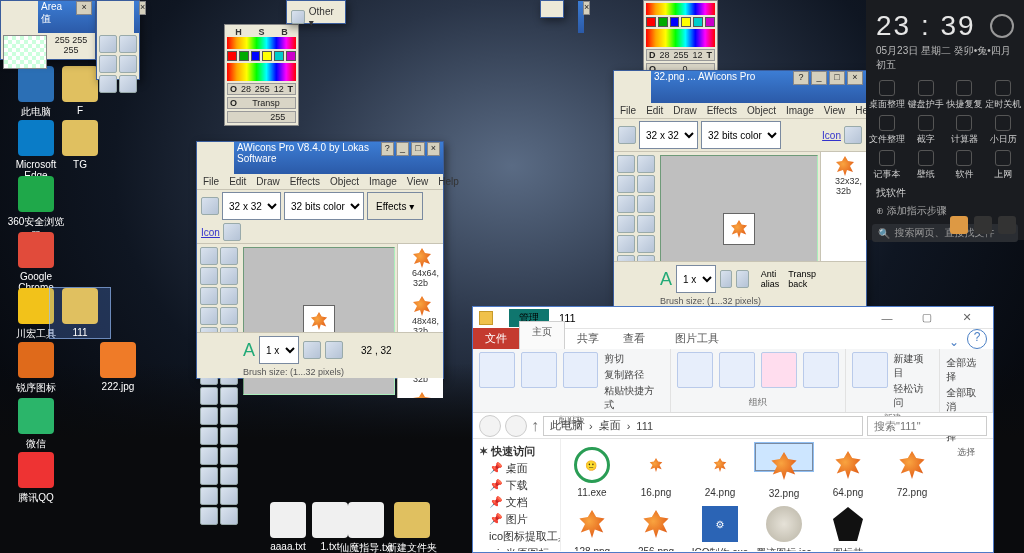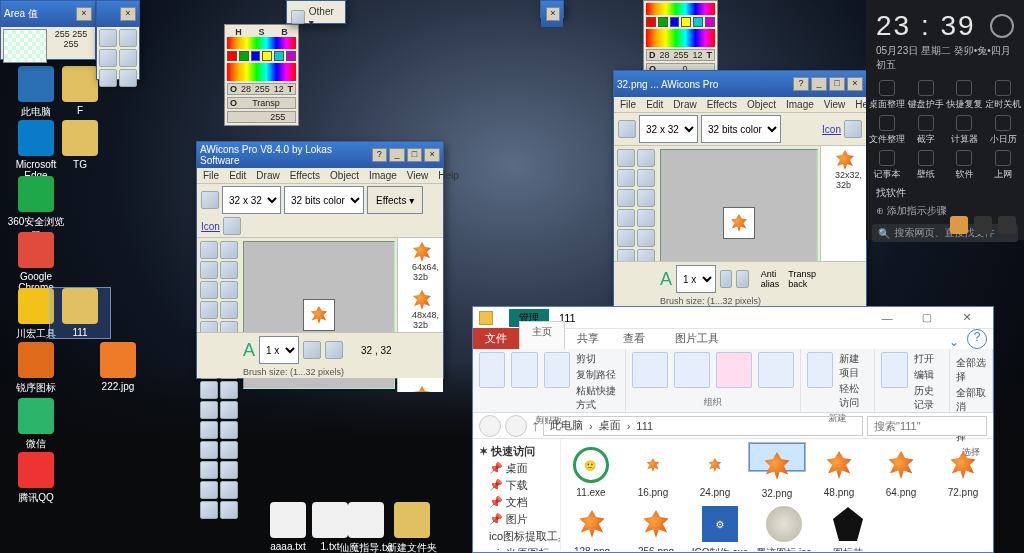--- a/index.html
+++ b/index.html
@@ -5,21 +5,21 @@
   * { box-sizing: border-box; margin: 0; padding: 0; font-family: "Microsoft YaHei", Arial, sans-serif; }
   body { width: 1024px; height: 553px; overflow: hidden; position: relative; background: #000; }
   .desktop-bg { position: absolute; inset: 0; background: radial-gradient(ellipse at 50% 30%, #5a6b84 0%, #2a3548 30%, #0f1622 55%, #070a10 80%); }
   .horizon { position: absolute; left:0; right:0; bottom:0; height:190px; background: linear-gradient(180deg, rgba(10,12,16,0) 0%, #0a0b0d 40%); }
   
   .dicon { position:absolute; width:60px; text-align:center; color:#fff; font-size:10px; }
   .dicon .dglyph { width:36px; height:36px; margin:0 auto 3px; border-radius:4px; display:flex; align-items:center; justify-content:center; font-size:22px; }
   .dicon.selected { background:rgba(100,150,255,.25); outline:1px solid rgba(150,190,255,.7); }
   
   .win { position:absolute; background:#ece9d8; border:1px solid #3a5d9c; box-shadow:2px 3px 8px rgba(0,0,0,.45); }
-  .titlebar { height:26px; background: linear-gradient(180deg,#3c7dd4,#2b5aa8); color:#fff; font-size:10px; display:flex; align-items:center; padding:0 3px; }
+  .titlebar { height:32px; background: linear-gradient(180deg,#3c7dd4,#2b5aa8); color:#fff; font-size:10px; display:flex; padding:0 3px;margin-left:37px; }
   .titlebar .tspacer{flex:1;}
   .tb-btn { width:16px; height:14px; background:#d5d0bd; border:1px solid #888; margin-left:2px; color:#222; font-size:9px; line-height:11px; text-align:center; }
   .menubar { height:16px; background:#ece9d8; border-bottom:1px solid #c8c4b4; font-size:10px; color:#333; display:flex; gap:10px; padding:0 6px; align-items:center;}
   .toolbar { background:#ece9d8; border-bottom:1px solid #c8c4b4; padding:2px 4px; display:flex; gap:3px; align-items:center; flex-wrap:wrap;}
   .sel { font-size:10px; height:28px; border:1px solid #7a8aa0; background:#fff; padding:0 2px; }
   .eff-btn { font-size:10px; height:28px; border:1px solid #7a8aa0; background:#ece9d8; padding:0 8px; }
   .palette { position:absolute; display:flex; flex-direction:column; gap:2px; }
   .palcell { width:18px; height:18px; border:1px solid #9aa; background:linear-gradient(135deg,#d9e2ee,#b5c3d6); border-radius:2px;}
   .canvas-area { background:#bfbfbf; border:1px inset #aeb; }
   .tiny-canvas { background:#fff; border:1px solid #666; display:flex; align-items:center; justify-content:center;}
@@ -556,31 +556,20 @@
         <div class="top">
           <div class="gic big"></div>
           <div class="rlines">
             <span>新建项目</span>
             <span>轻松访问</span>
           </div>
         </div>
         <div class="rlbl">新建</div>
       </div>
     <div class="rgroup">
-        <div class="top">
-          <div class="gic big"></div>
-          <div class="rlines">
-            <span>打开</span>
-            <span>编辑</span>
-            <span>历史记录</span>
-          </div>
-        </div>
-        <div class="rlbl">打开</div>
-      </div>
-    <div class="rgroup">
         <div class="rlines" style="margin-top:4px;">
           <span>全部选择</span>
           <span>全部取消</span>
           <span>反向选择</span>
         </div>
         <div class="rlbl">选择</div>
       </div>
   </div>
   <div class="pathbar">
     <div class="nav"></div>
@@ -628,46 +617,40 @@
           <div class="fitem sel">
             <div class="thumbb">
               <div class="leaf"></div>
             </div>
             <div>32.png</div>
           </div>
           <div class="fitem">
             <div class="thumbb">
               <div class="leaf"></div>
             </div>
-            <div>48.png</div>
+            <div>64.png</div>
           </div>
           <div class="fitem">
             <div class="thumbb">
               <div class="leaf"></div>
             </div>
-            <div>64.png</div>
-          </div>
+            <div>72.png</div>
+          </div>
+        </div>
+      <div class="frow" id="frow2" style="margin-top:4px;">
           <div class="fitem">
             <div class="thumbb">
               <div class="leaf"></div>
             </div>
-            <div>72.png</div>
-          </div>
-        </div>
-      <div class="frow" id="frow2" style="margin-top:4px;">
+            <div>128.png</div>
+          </div>
           <div class="fitem">
             <div class="thumbb">
               <div class="leaf"></div>
             </div>
-            <div>128.png</div>
-          </div>
-          <div class="fitem">
-            <div class="thumbb">
-              <div class="leaf"></div>
-            </div>
             <div>256.png</div>
           </div>
           <div class="fitem">
             <div class="thumbb">
               <div style="width:36px;height:36px;background:#2b64b5;color:#fff;display:flex;align-items:center;justify-content:center;">⚙</div>
             </div>
             <div>ICO制作.exe</div>
           </div>
           <div class="fitem">
             <div class="thumbb">

